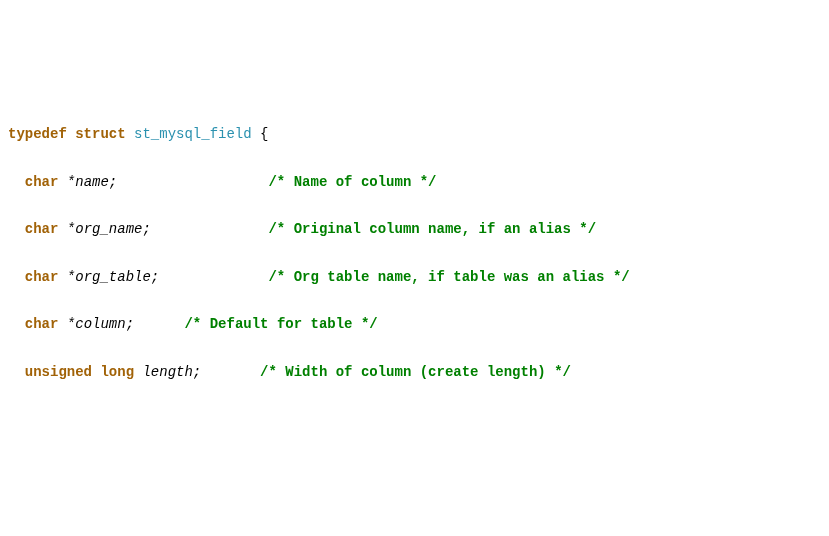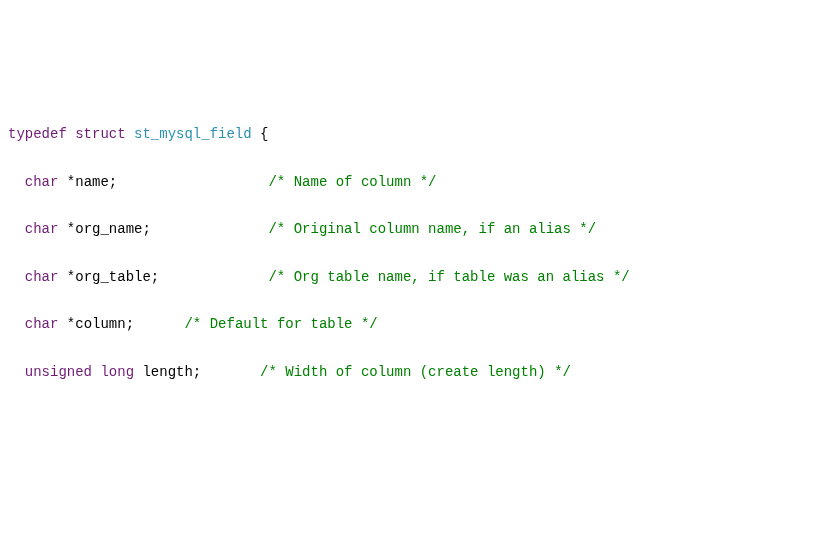--- a/index.html
+++ b/index.html
@@ -5,24 +5,24 @@
   body {
     margin: 0;
     padding: 4px 8px;
     background: #ffffff;
     font-family: Consolas, 'Courier New', monospace;
     font-size: 14px;
     line-height: 1.7;
     color: #000;
     white-space: pre;
   }
-  .kw { color: #701a75; }
+  .kw { color: #a16207; font-weight: bold; }
   .type { color: #2b91af; }
-  .comment { color: #008000; }
-  .ident { color: #000000; }
+  .comment { color: #008000; font-weight: bold; }
+  .ident { color: #000000; font-style: italic; }
   .line { display: block; }
 </style>
 </head>
 <body>
 
 
 
 <div>
 <span class="line"><span class="kw">typedef</span> <span class="kw">struct</span> <span class="type">st_mysql_field</span><span> {</span></span>
 <span class="line">  <span class="kw">char</span><span class="ident"> *name;</span><span>                  </span><span class="comment">/* Name of column */</span></span>

